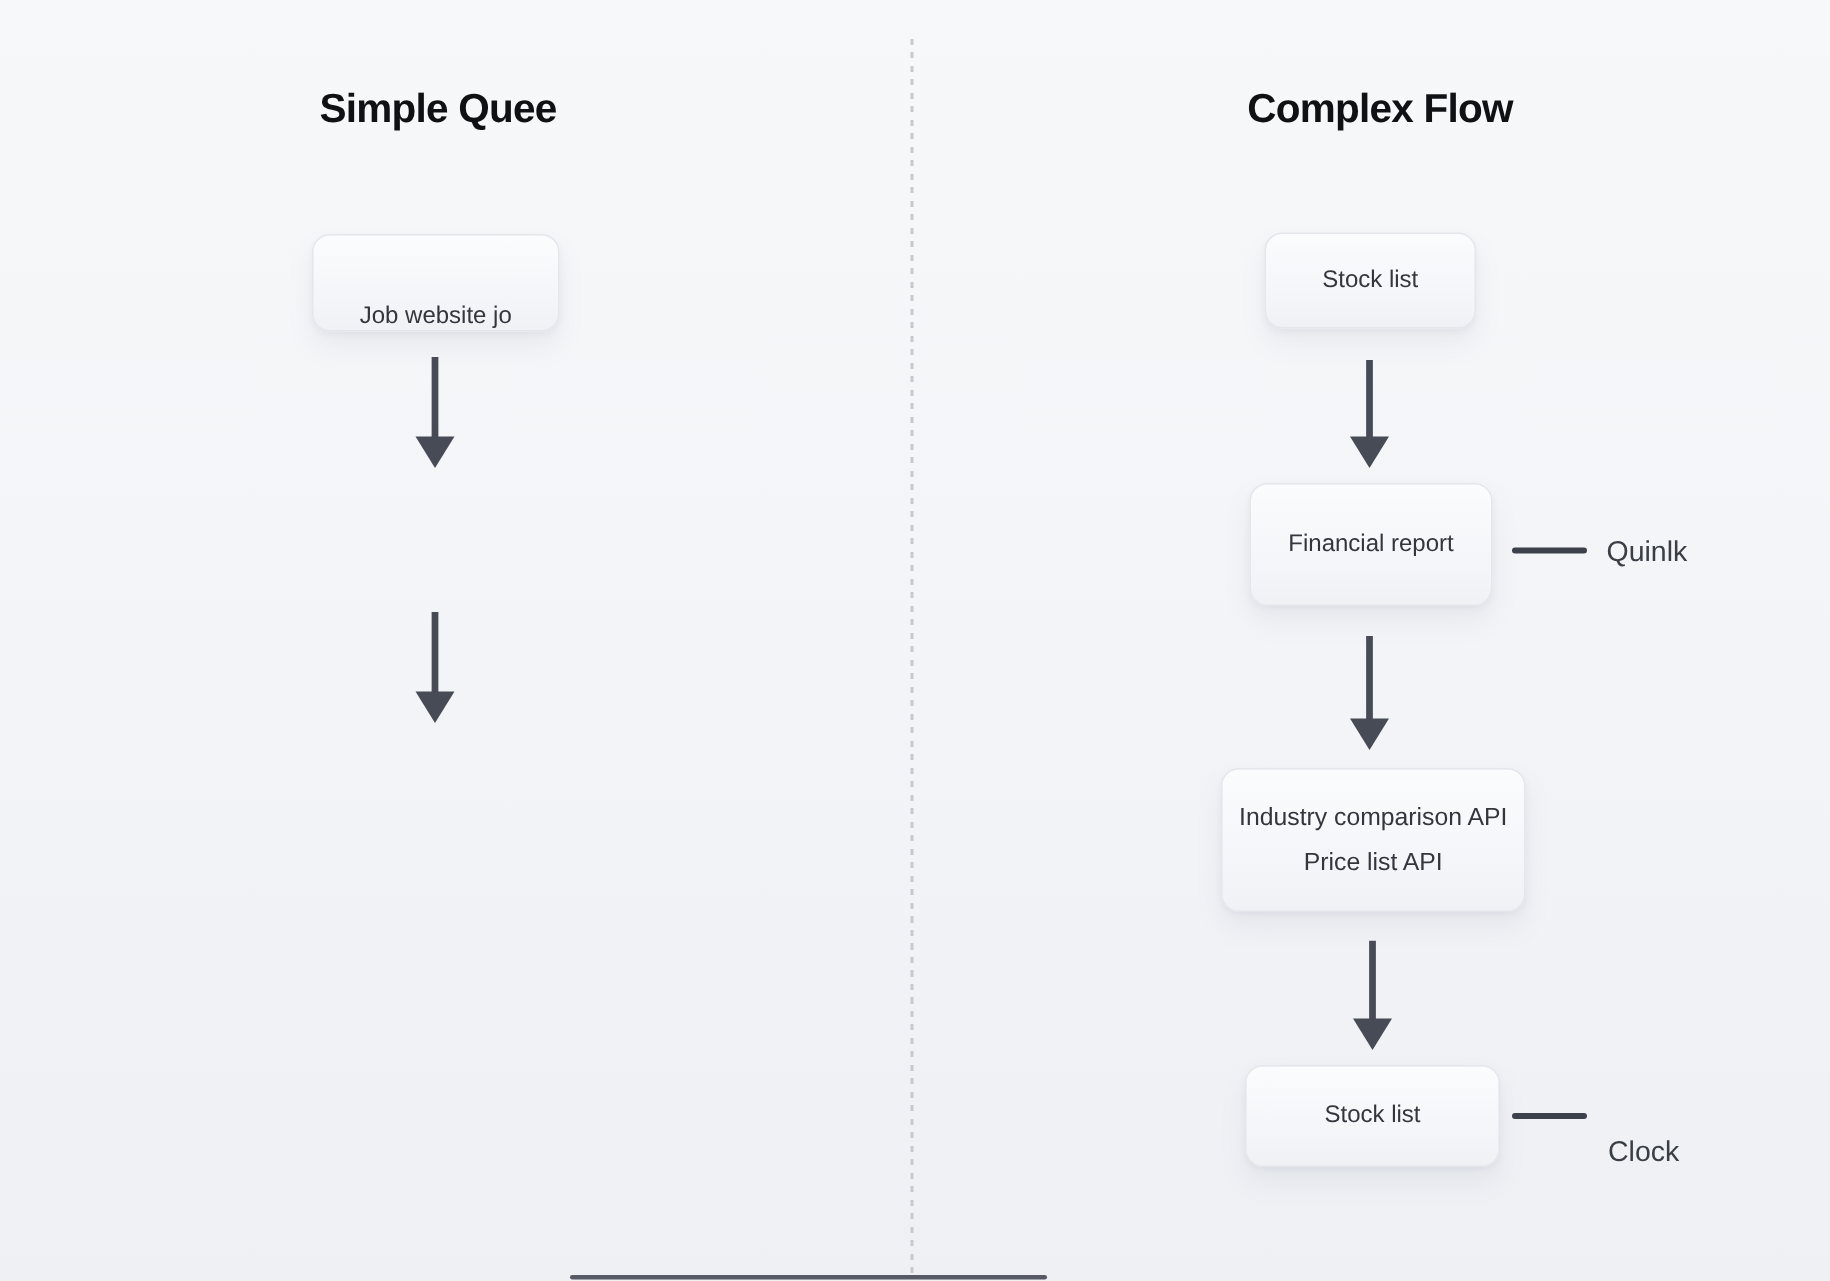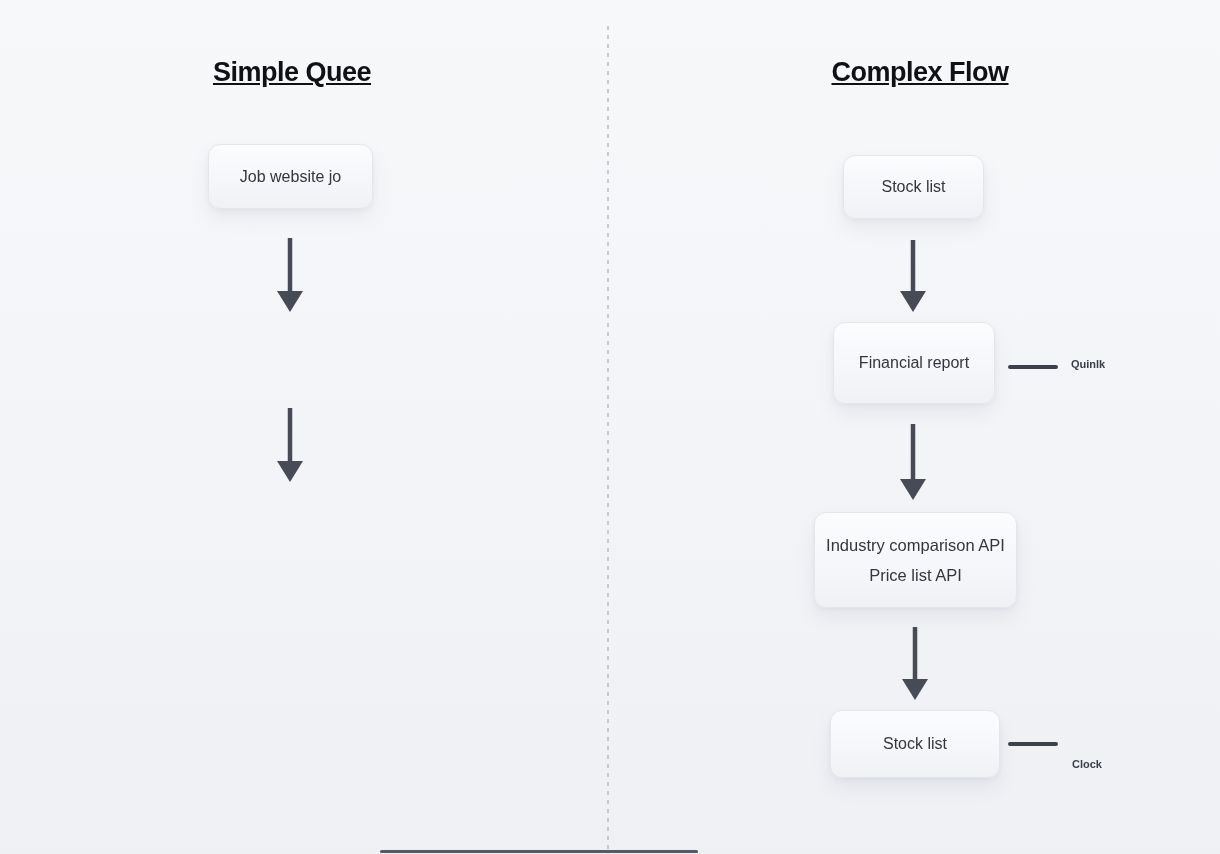--- a/index.html
+++ b/index.html
@@ -13,21 +13,20 @@
   .stage { position: absolute; inset: 0; }
 
   .panel-title {
     position: absolute;
     transform: translateX(-50%);
     font-size: 27px;
     font-weight: 700;
     letter-spacing: -0.5px;
     color: #101114;
     white-space: nowrap;
-    text-decoration: underline;
   }
   #left-title  { left: 292px; top: 57px; }
   #right-title { left: 920px; top: 57px; }
 
   .flow-node {
     position: absolute;
     box-sizing: border-box;
     background: linear-gradient(180deg, #fbfcfe 0%, #f4f5f8 70%, #f0f1f5 100%);
     border: 1px solid #e4e6ec;
     border-radius: 12px;
@@ -35,21 +34,21 @@
     display: flex;
     flex-direction: column;
     align-items: center;
     justify-content: center;
     gap: 11px;
     color: #33363d;
     font-size: 16px;
     text-align: center;
   }
   
-  #l-node-0 { left: 208px; top: 144px; width: 165px; height: 65px; }
+  #l-node-0 { left: 208px; top: 156px; width: 165px; height: 65px; justify-content: flex-end; }
   #l-node-1 { left: 208px; top: 324px; width: 165px; height: 65px; }
   #l-node-2 { left: 208px; top: 495px; width: 165px; height: 66px; }
   
   #r-node-0 { left: 843px; top: 155px; width: 141px; height: 64px; }
   #r-node-1 { left: 833px; top: 322px; width: 162px; height: 82px; align-items: center; }
   #r-node-2 { left: 814px; top: 512px; width: 203px; height: 96px; font-size: 16.5px; }
   #r-node-3 { left: 830px; top: 710px; width: 170px; height: 68px; }
 
   .flow-arrow { position: absolute; }
 
@@ -58,24 +57,23 @@
     height: 3.5px;
     width: 50px;
     background: #3d414c;
     border-radius: 2px;
   }
   #quinlk-line { left: 1008px; top: 365px; }
   #clock-line  { left: 1008px; top: 742px; }
 
   .connector-label {
     position: absolute;
-    font-size: 11px;
+    font-size: 19px;
     color: #3a3e46;
     white-space: nowrap;
-    font-weight: bold;
   }
   #quinlk-label { left: 1071px; top: 358px; }
   #clock-label  { left: 1072px; top: 735px; margin-top: 23px; }
 
   .panel-divider {
     position: absolute;
     left: 607px; top: 26px; bottom: 0;
     width: 2px;
     background-image: repeating-linear-gradient(180deg,
       #c6c9d0 0px, #c6c9d0 4px, transparent 4px, transparent 9px);

